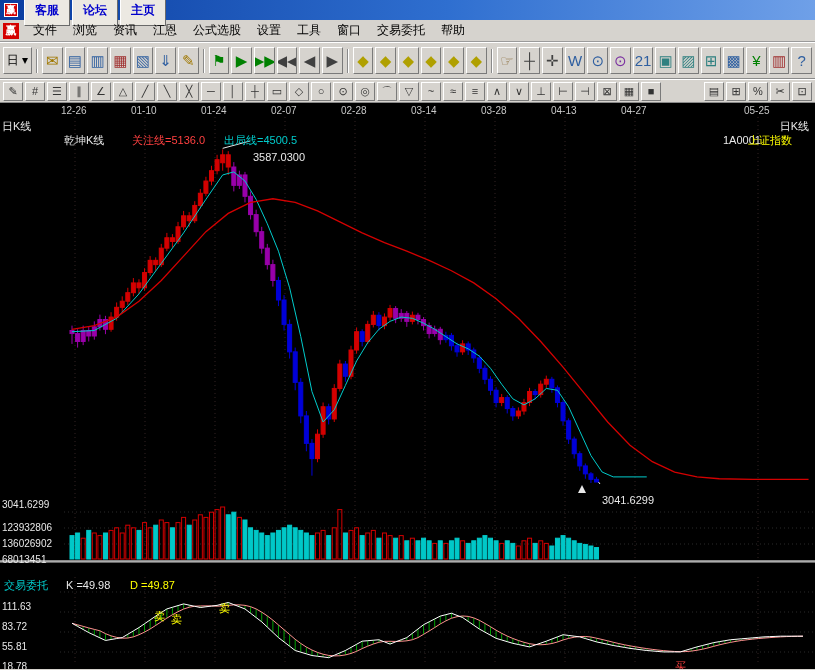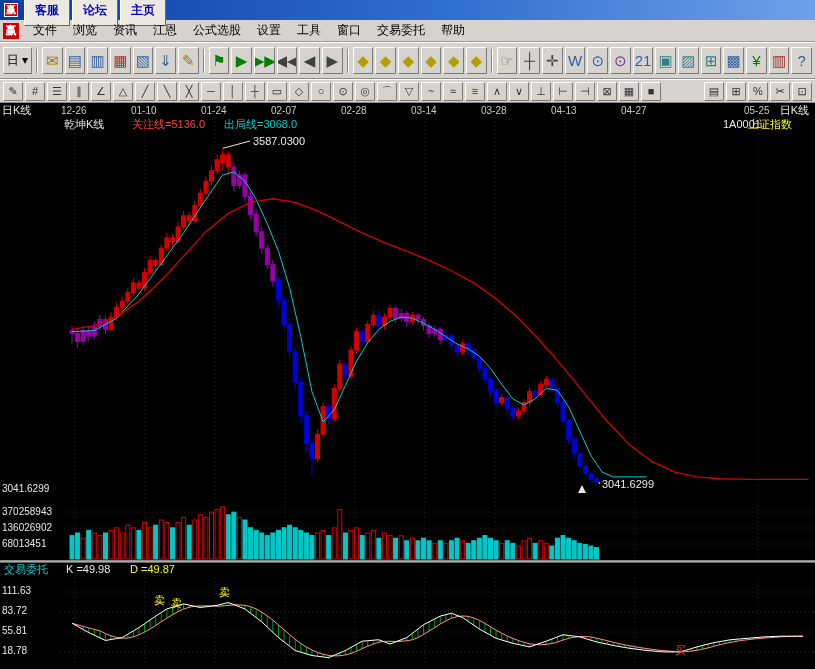--- a/index.html
+++ b/index.html
@@ -34,21 +34,21 @@
             overflow:hidden; white-space:nowrap; }
   .row1 .tb-btn { width:27px; height:27px; font-size:15px; }
   .row1 .tb-btn.wide { width:38px; font-size:12px; }
   .row2 .tb-btn { width:20px; height:19px; font-size:11px; }
   .tb-sep { width:2px; height:24px; border-left:1px solid #8a8a8a; border-right:1px solid #fff; margin:0 3px; }
   .tb-spacer { flex:1; }
 
   
   #chart-region { position:relative; width:815px; height:566px; background:#000; overflow:hidden; }
   #chart-svg { position:absolute; left:0; top:0; }
-  .lbl { position:absolute; font-size:11px; line-height:1; white-space:nowrap; }
+  .lbl { position:absolute; font-size:11px; line-height:1; white-space:nowrap;margin-top:16px; }
   .lbl10 { font-size:10px; }
   .white { color:#e8e8e8; } .red { color:#ff4040; } .cyan { color:#00cccc; }
   .yellow { color:#ffff00; }
   .date-lbl { position:absolute; top:3px; font-size:10px; color:#c8c8c8; line-height:1; white-space:nowrap; }
 </style>
 </head>
 <body>
 
 <div id="app">
 
@@ -593,30 +593,30 @@
         <polyline points="72,520.267497 77.58,521.820347 83.16,523.373197 88.74000000000001,524.926047 94.32,526.383337 99.9,527.792847 105.48,530.659647 111.06,532.8495636666667 116.64,534.362597 122.22,535.198747 127.8,535.0394803333334 133.38,533.884797 138.96,531.734697 144.54000000000002,529.106797 150.12,526.001097 155.7,522.417597 161.28,518.7942803333333 166.86,515.1311469999999 172.44,511.74673033333335 178.01999999999998,508.72066366666667 183.6,506.052947 189.18,504.22138033333334 194.76,503.186147 200.34,502.947247 205.92000000000002,502.86761366666667 211.5,502.947247 217.08,503.186147 222.66,502.98706366666664 228.24,502.349997 233.82,501.87219699999997 239.4,501.87219699999997 244.98,502.349997 250.56,503.663947 256.14,505.933497 261.72,509.158647 267.3,512.9014136666667 272.88,517.161797 278.46000000000004,521.939797 284.03999999999996,526.717797 289.62,531.495797 295.2,536.2737970000001 300.78,540.454547 306.36,544.038047 311.94,547.024297 317.52,549.4132970000001 323.1,551.205047 328.68,552.399547 334.26,552.9171636666666 339.84000000000003,552.757897 345.42,551.921747 351,550.4485303333333 356.58,548.338247 362.16,545.590897 367.74,543.1620803333334 373.32,541.051797 378.9,539.260047 384.48,538.3442636666666 390.06,538.304447 395.64,538.423897 401.22,538.2646303333333 406.8,537.826647 412.38,536.751597 417.96,534.601497 423.54,531.376347 429.12,528.031747 434.7,524.567697 440.28000000000003,520.984197 445.86,517.878497 451.44,515.250597 457.02,513.6977469999999 462.6,512.981047 468.18,513.3792136666667 473.76,514.892247 479.34000000000003,517.281247 484.92,520.4267636666666 490.5,523.731547 496.08,527.195597 501.66,530.301297 507.24,533.048647 512.8199999999999,535.437647 518.4,537.5081136666666 523.98,539.260047 529.56,540.693447 535.14,541.529597 540.72,541.768497 546.3,541.410147 551.88,540.4943636666667 557.46,539.021147 563.04,536.990497 568.62,535.3978303333333 574.2,534.243147 579.78,533.526447 585.36,533.4468136666667 590.94,534.004247 596.52,535.198747 602.1,536.4728803333334 607.6800000000001,537.826647 613.26,539.260047 618.84,540.573997 624.42,541.768497 630,542.843547 635.58,543.8389636666667 641.16,544.754747 646.74,545.590897 652.32,546.3474136666666 657.9,547.024297 663.48,547.621547 669.0600000000001,548.099347 674.64,548.457697 680.22,548.696597 685.8,548.577147 691.38,548.099347 696.96,547.263197 702.54,546.188147 708.12,544.874197 713.7,543.321347 719.28,541.887947 724.86,540.573997 730.44,539.379497 736.02,538.3442636666666 741.6,537.468297 747.1800000000001,536.751597 752.76,536.1145303333334 758.34,535.557097 763.92,535.079297 769.5,534.6413136666666 775.08,534.243147 780.66,533.884797 786.24,533.6066775833333 791.82,533.40878875 797.4,533.2911305 802.98,533.2138861666666" fill="none" stroke="#ff9090"></polyline>
         <polyline points="72,520.267497 77.58,523.373197 83.16,526.478897 88.74000000000001,529.584597 94.32,532.212497 99.9,534.840397 105.48,537.468297 111.06,536.512697 116.64,535.557097 122.22,534.601497 127.8,531.256897 133.38,527.912297 138.96,524.567697 144.54000000000002,520.745297 150.12,516.922897 155.7,513.100497 161.28,509.516997 166.86,505.933497 172.44,504.261197 178.01999999999998,502.588897 183.6,500.916597 189.18,502.111097 194.76,503.305597 200.34,504.500097 205.92000000000002,503.783397 211.5,503.066697 217.08,502.349997 222.66,500.916597 228.24,499.483197 233.82,501.63329699999997 239.4,503.783397 244.98,505.933497 250.56,510.233697 256.14,514.533897 261.72,518.834097 267.3,524.089897 272.88,529.345697 278.46000000000004,534.601497 284.03999999999996,538.901697 289.62,543.201897 295.2,547.502097 300.78,549.174397 306.36,550.846697 311.94,552.518997 317.52,553.235697 323.1,553.952397 328.68,554.669097 334.26,552.280097 339.84000000000003,549.891097 345.42,547.502097 351,544.396397 356.58,541.290697 362.16,538.184997 367.74,537.707197 373.32,537.229397 378.9,536.751597 384.48,538.901697 390.06,541.051797 395.64,538.901697 401.22,536.751597 406.8,534.601497 412.38,530.301297 417.96,526.001097 423.54,521.7008969999999 429.12,518.834097 434.7,515.967297 440.28000000000003,513.100497 445.86,511.667097 451.44,510.233697 457.02,512.383797 462.6,514.533897 468.18,518.356297 473.76,522.178697 479.34000000000003,526.001097 484.92,529.106797 490.5,532.212497 496.08,535.318197 501.66,536.990497 507.24,538.662797 512.8199999999999,540.335097 518.4,541.529597 523.98,542.724097 529.56,543.918597 535.14,542.007397 540.72,540.096197 546.3,538.184997 551.88,536.034897 557.46,533.884797 563.04,531.734697 568.62,532.451397 574.2,533.168097 579.78,533.884797 585.36,535.557097 590.94,537.229397 596.52,538.901697 602.1,540.096197 607.6800000000001,541.290697 613.26,542.485197 618.84,543.440797 624.42,544.396397 630,545.351997 635.58,546.068697 641.16,546.785397 646.74,547.502097 652.32,547.979897 657.9,548.457697 663.48,548.935497 669.0600000000001,548.935497 674.64,548.935497 680.22,548.935497 685.8,547.263197 691.38,545.590897 696.96,543.918597 702.54,542.485197 708.12,541.051797 713.7,539.618397 719.28,538.662797 724.86,537.707197 730.44,536.751597 736.02,536.2737970000001 741.6,535.7959969999999 747.1800000000001,535.318197 752.76,534.840397 758.34,534.362597 763.92,533.884797 769.5,533.645897 775.08,533.406997 780.66,533.168097 786.24,533.1716805 791.82,533.175264 797.4,533.1788475 802.98,533.182431" fill="none" stroke="#ffffff"></polyline>
       </svg>
 
     <span class="lbl white" style="left:2px;top:2px">日K线</span>
     <span><span class="date-lbl" style="left: 61px;">12-26</span><span class="date-lbl" style="left: 131px;">01-10</span><span class="date-lbl" style="left: 201px;">01-24</span><span class="date-lbl" style="left: 271px;">02-07</span><span class="date-lbl" style="left: 341px;">02-28</span><span class="date-lbl" style="left: 411px;">03-14</span><span class="date-lbl" style="left: 481px;">03-28</span><span class="date-lbl" style="left: 551px;">04-13</span><span class="date-lbl" style="left: 621px;">04-27</span><span class="date-lbl" style="left: 744px;">05-25</span></span>
     <span class="lbl white" style="right:6px;top:2px">日K线</span>
 
     <span class="lbl white" style="left:64px;top:16px">乾坤K线</span>
     <span class="lbl red" style="left:132px;top:16px">关注线=5136.0</span>
-    <span class="lbl cyan" style="left:224px;top:16px">出局线=3068.0</span>
+    <span class="lbl cyan" style="left:224px;top:16px">出局线=4500.5</span>
 
     <span class="lbl white" style="left:723px;top:16px">1A0001</span>
     <span class="lbl yellow" style="left:748px;top:16px">上证指数</span>
 
     <span class="lbl white" style="left:253px;top:33px">3587.0300</span>
     <span class="lbl white" style="left:602px;top:376px">3041.6299</span>
     <span class="lbl white lbl10" style="left:2px;top:381px">3041.6299</span>
 
-    <span class="lbl white lbl10" style="left:2px;top:404px">370258943</span>
+    <span class="lbl white lbl10" style="left:2px;top:404px">123932806</span>
     <span class="lbl white lbl10" style="left:2px;top:420px">136026902</span>
     <span class="lbl white lbl10" style="left:2px;top:436px">68013451</span>
 
     <span class="lbl cyan" style="left:4px;top:461px">交易委托</span>
     <span class="lbl white" style="left:66px;top:461px">K =49.98</span>
     <span class="lbl yellow" style="left:130px;top:461px">D =49.87</span>
 
     <span class="lbl white lbl10" style="left:2px;top:483px">111.63</span>
     <span class="lbl white lbl10" style="left:2px;top:503px">83.72</span>
     <span class="lbl white lbl10" style="left:2px;top:523px">55.81</span>

